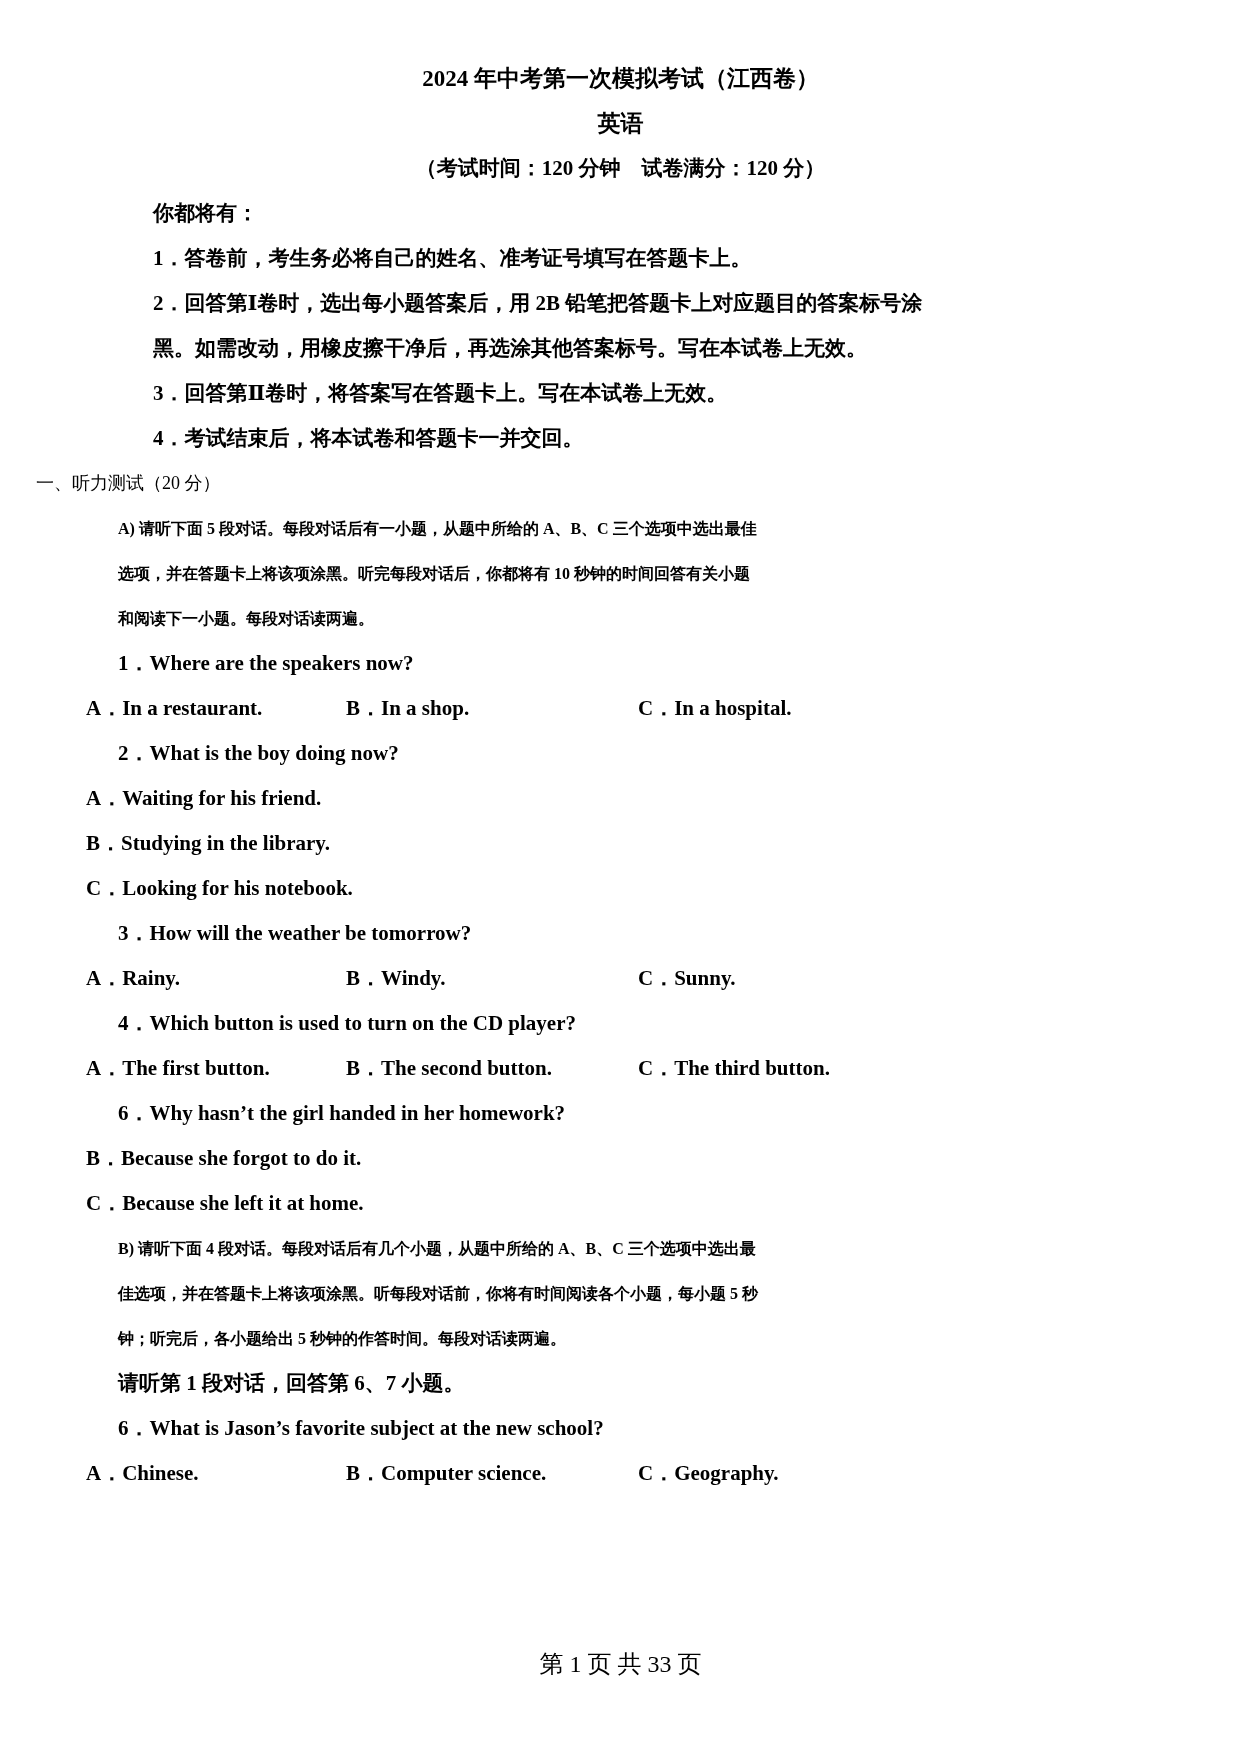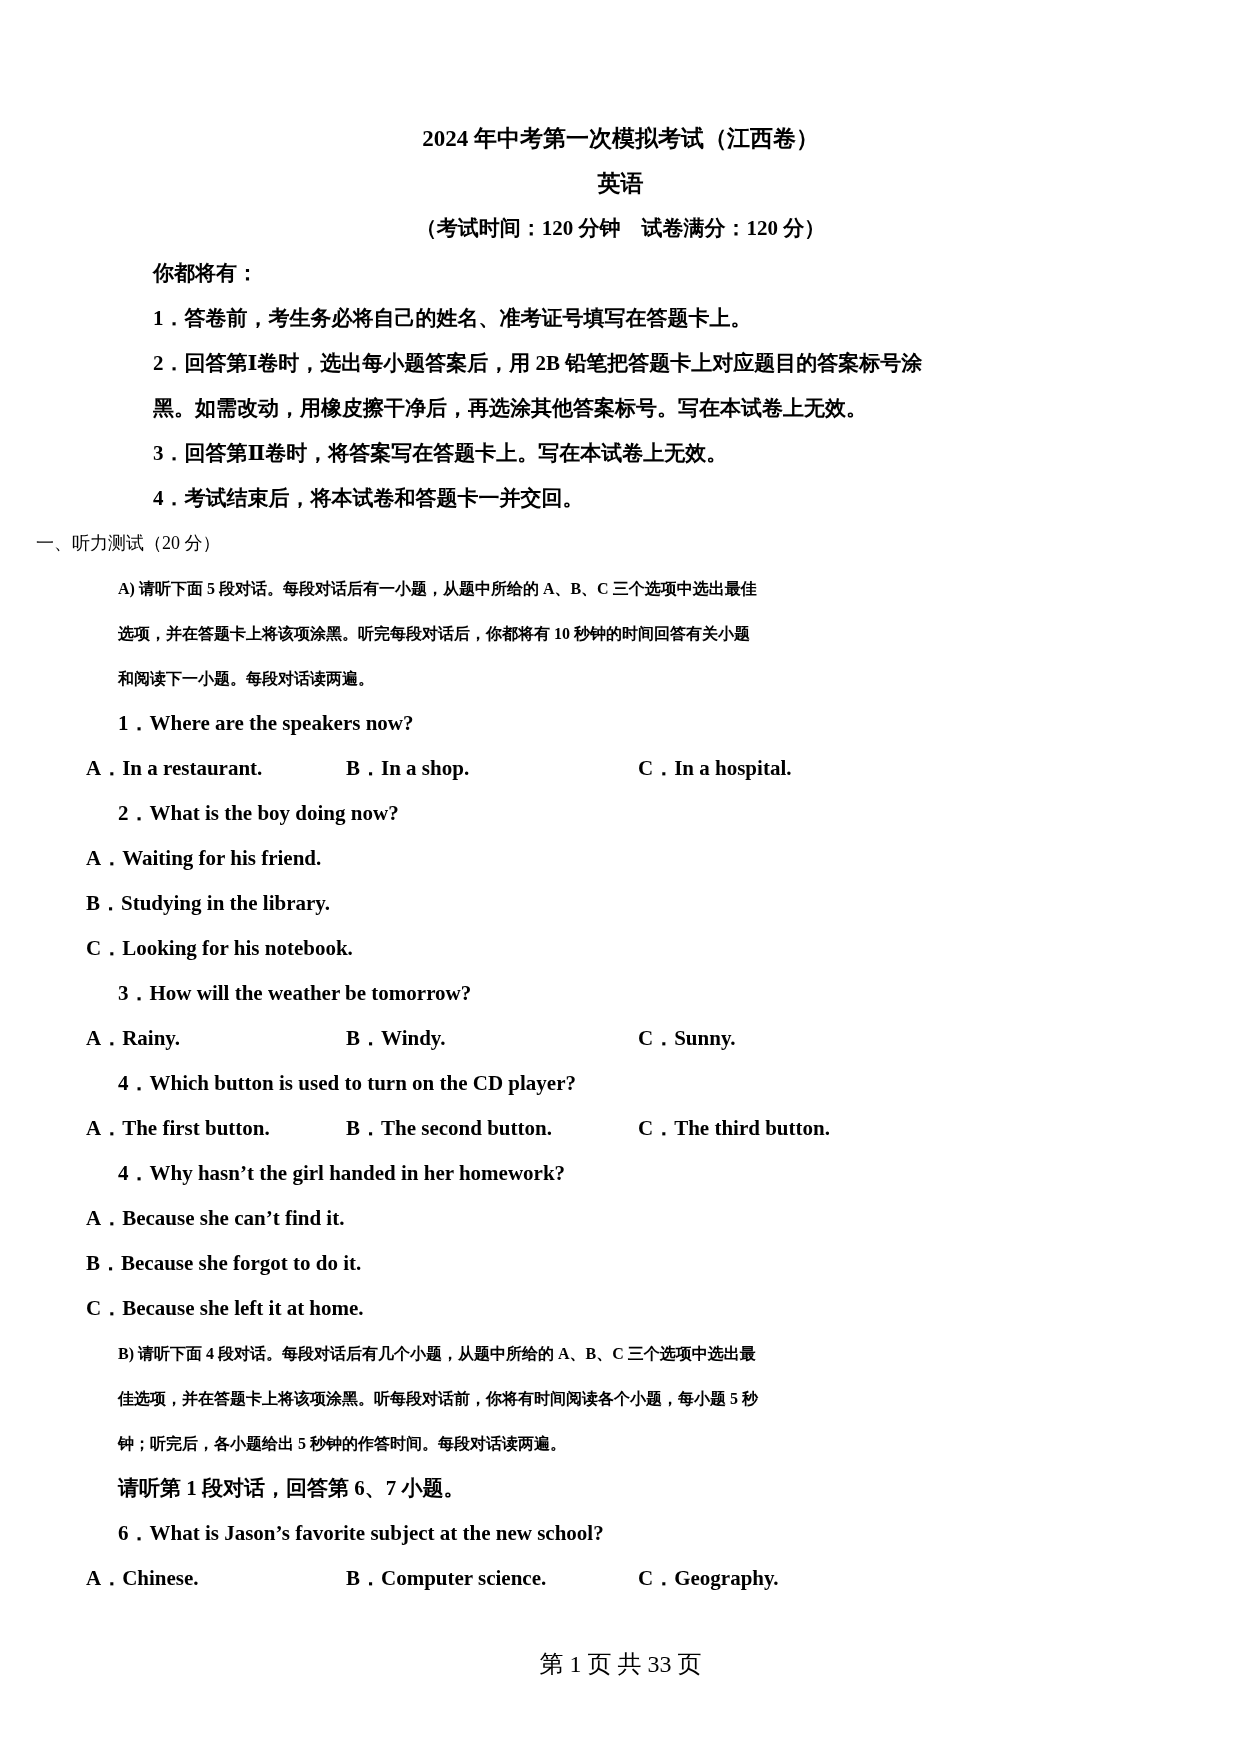--- a/index.html
+++ b/index.html
@@ -11,21 +11,21 @@
     width: 1241px;
     height: 1754px;
     font-family: "Liberation Serif", "DejaVu Serif", serif;
     color: #000000;
   }
   .page {
     position: relative;
     width: 1241px;
     height: 1754px;
     box-sizing: border-box;
-    padding-top: 116px;
+    padding-top: 56px;
     overflow: hidden;
     background: #ffffff;
   }
   .line {
     height: 45px;
     line-height: 45px;
     font-size: 21px;
     margin-left: 118px;
     white-space: nowrap;
     font-weight: bold;
@@ -107,22 +107,21 @@
   <div class="line">3．How will the weather be tomorrow?</div>
   <div class="line opt-line">
     <span class="oc1">A．Rainy.</span><span class="oc2">B．Windy.</span><span>C．Sunny.</span>
   </div>
 
   <div class="line">4．Which button is used to turn on the CD player?</div>
   <div class="line opt-line">
     <span class="oc1">A．The first button.</span><span class="oc2">B．The second button.</span><span>C．The third button.</span>
   </div>
 
-  <div class="line">4．Why hasn’t the girl handed in her homework?</div>
-  <div class="line opt-line">A．Because she can’t find it.</div>
+  <div class="line">6．Why hasn’t the girl handed in her homework?</div>
   <div class="line opt-line">B．Because she forgot to do it.</div>
   <div class="line opt-line">C．Because she left it at home.</div>
 
   <div class="line cn-bold">B) 请听下面 4 段对话。每段对话后有几个小题，从题中所给的 A、B、C 三个选项中选出最</div>
   <div class="line cn-bold">佳选项，并在答题卡上将该项涂黑。听每段对话前，你将有时间阅读各个小题，每小题 5 秒</div>
   <div class="line cn-bold">钟；听完后，各小题给出 5 秒钟的作答时间。每段对话读两遍。</div>
 
   <div class="line">请听第 1 段对话，回答第 6、7 小题。</div>
 
   <div class="line">6．What is Jason’s favorite subject at the new school?</div>

